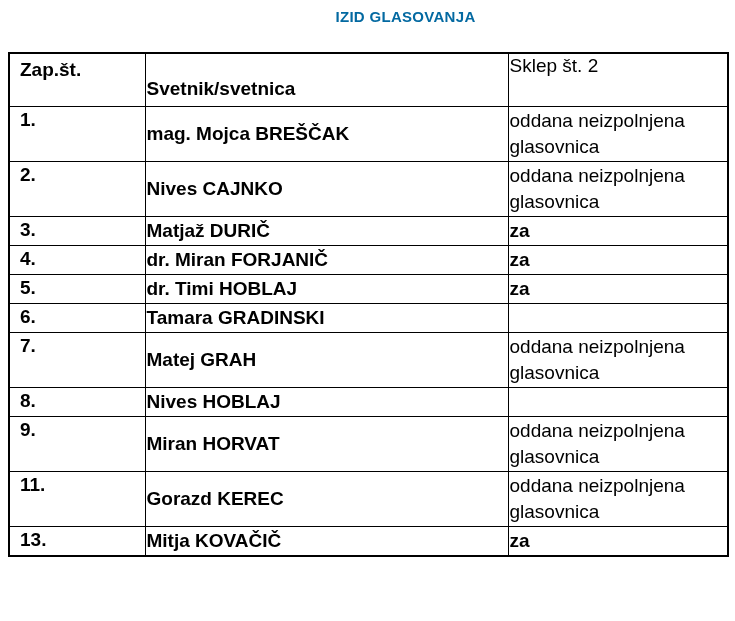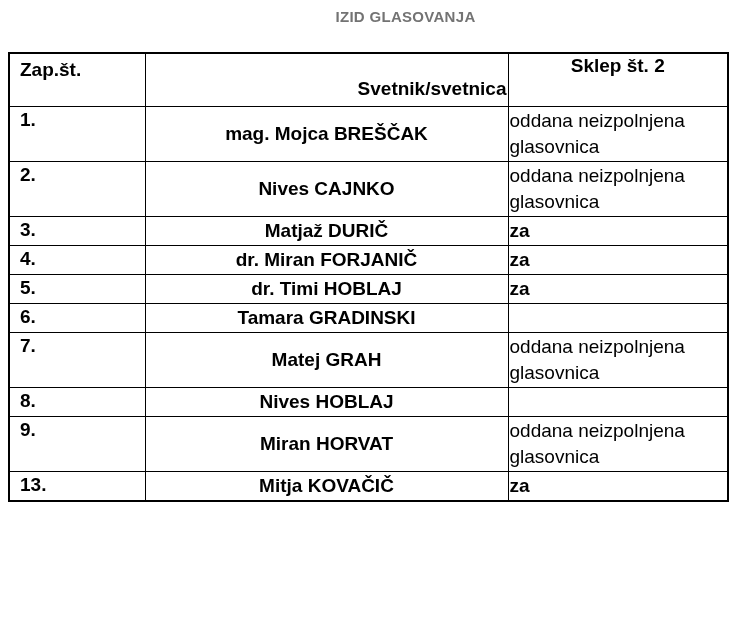--- a/index.html
+++ b/index.html
@@ -20,21 +20,21 @@
   .doc-title {
     position: absolute;
     top: 8px;
     left: 0;
     width: 735px;
     padding-left: 76px;
     text-align: center;
     font-size: 15px;
     font-weight: bold;
     letter-spacing: 0.3px;
-    color: #737373;
+    color: #0369a1;
   }
   table.vote-table {
     position: absolute;
     left: 8px;
     top: 52px;
     border-collapse: collapse;
     table-layout: fixed;
     border: 2px solid #000;
   }
   .vote-table th, .vote-table td {
@@ -50,38 +50,37 @@
   tr.tall  { height: 52px; }
   tr.short { height: 25px; }
 
   th.h-num {
     text-align: left;
     vertical-align: top;
     padding: 5px 0 0 10px;
     font-weight: bold;
   }
   th.h-name {
-    text-align: right;
+    text-align: left;
     vertical-align: middle;
     padding-top: 20px;
     font-weight: bold;
   }
   th.h-vote {
-    text-align: center;
+    text-align: left;
     vertical-align: top;
-    font-weight: bold;
+    font-weight: normal;
   }
   td.cell-num {
     text-align: left;
     vertical-align: top;
     padding: 2px 0 0 10px;
     font-weight: bold;
   }
   td.cell-name {
-    text-align: center;
     vertical-align: middle;
     font-weight: bold;
   }
   td.cell-vote {
     text-align: left;
     vertical-align: middle;
     font-weight: normal;
     line-height: 26px;
     margin-top: 8px;
   }
@@ -177,20 +176,27 @@
 
   <tr class="tall">
     <td class="cell-num">9.</td>
     <td class="cell-name">Miran HORVAT</td>
     <td class="cell-vote">
       <span class="vote-text">oddana neizpolnjena glasovnica</span>
     </td>
   </tr>
 
 
+  <tr class="tall">
+    <td class="cell-num">11.</td>
+    <td class="cell-name">Gorazd KEREC</td>
+    <td class="cell-vote">
+      <span class="vote-text">oddana neizpolnjena glasovnica</span>
+    </td>
+  </tr>
 
 
   <tr class="short">
     <td class="cell-num">13.</td>
     <td class="cell-name">Mitja KOVAČIČ</td>
     <td class="cell-vote bold-vote">
       <span class="vote-text">za</span>
     </td>
   </tr>
 

